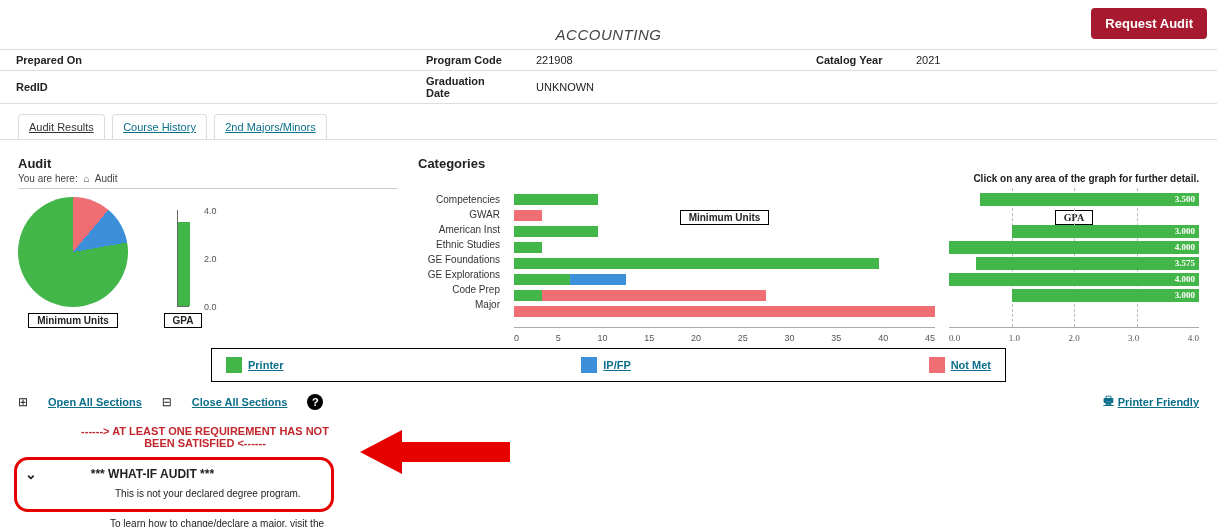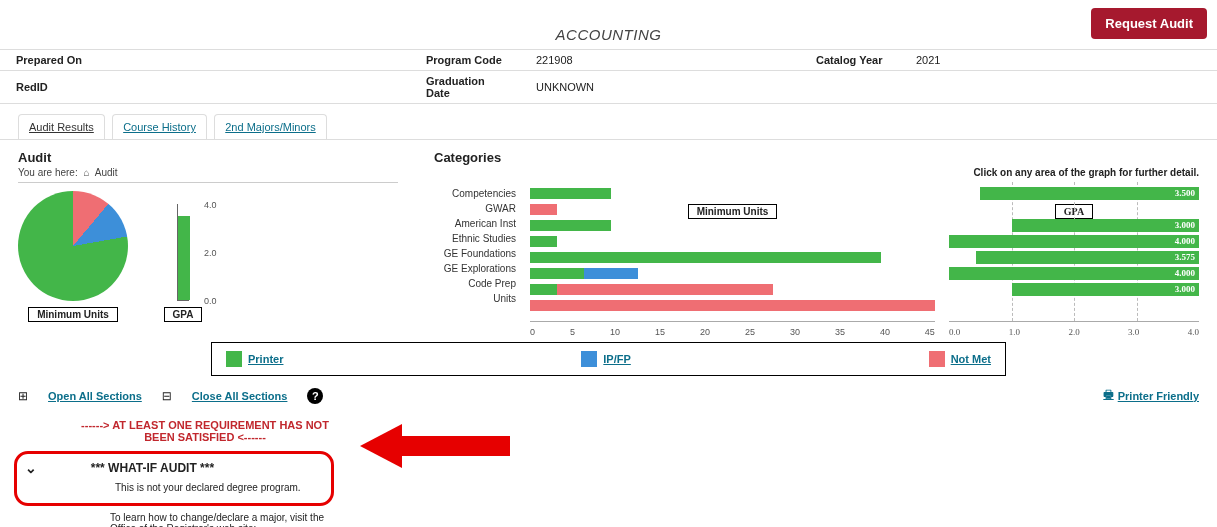--- a/index.html
+++ b/index.html
@@ -6,21 +6,21 @@
   body{margin:0;font-family:Arial,Helvetica,sans-serif;font-size:12px;color:#222;background:#fff;width:1217px;}
   .top-btn{position:absolute;top:8px;right:10px;background:#a6192e;color:#fff;border:none;padding:8px 14px;border-radius:4px;font-weight:bold;font-size:13px;cursor:pointer;}
   .page-title{text-align:center;font-style:italic;font-size:15px;color:#444;margin-top:26px;letter-spacing:.5px;}
   .info-table{width:100%;border-collapse:collapse;margin-top:6px;}
   .info-table td{padding:4px 16px;font-size:11px;}
   .info-table tr{border-top:1px solid #ddd;border-bottom:1px solid #ddd;}
   .info-table .lbl{font-weight:bold;}
   .tabs{margin:10px 0 0 18px;}
   .tab{display:inline-block;padding:6px 10px;font-size:11px;border:1px solid #ddd;border-bottom:none;border-radius:4px 4px 0 0;margin-right:4px;color:#0b6e8a;text-decoration:underline;cursor:pointer;}
   .tab.active{background:#fff;color:#333;text-decoration:underline;}
-  .panels{border-top:1px solid #ddd;padding:10px 18px 0 18px;display:flex;gap:36px;}
+  .panels{border-top:1px solid #ddd;padding:16px 18px 0 18px;display:flex;gap:20px;}
   .left-panel{width:380px;}
   .right-panel{flex:1;}
   h4.section-label{margin:0 0 2px 0;font-size:13px;}
   .crumb{font-size:10px;color:#444;border-bottom:1px solid #ccc;padding-bottom:4px;position:relative;}
   .home-icon::before{content:"\2302";margin:0 3px;}
   .charts-row{display:flex;align-items:flex-end;gap:30px;margin-top:8px;}
   .pie-wrap{display:flex;flex-direction:column;align-items:center;}
   .pie{width:110px;height:110px;border-radius:50%;background:conic-gradient(#ef6e73 0deg 40deg,#3d8fd9 40deg 80deg,#43b649 80deg 360deg);}
   .chart-caption{border:1px solid #000;padding:1px 8px;font-size:10px;font-weight:bold;margin-top:6px;}
   .gpa-mini{display:flex;flex-direction:column;align-items:center;position:relative;height:120px;width:50px;}
@@ -129,21 +129,21 @@
     <div class="cat-row">
 
       <div style="padding-top:4px;">
         <div class="cat-label">Competencies</div>
         <div class="cat-label">GWAR</div>
         <div class="cat-label">American Inst</div>
         <div class="cat-label">Ethnic Studies</div>
         <div class="cat-label">GE Foundations</div>
         <div class="cat-label">GE Explorations</div>
         <div class="cat-label">Code Prep</div>
-        <div class="cat-label">Units</div>
+        <div class="cat-label">Major</div>
       </div>
 
       <div class="cat-chart">
         <div class="cat-bars">
           <div class="bar-line">
               <div class="seg green" style="width:20%;"></div>
             </div>
           <div class="bar-line">
               <div class="seg red" style="width:6.6%;"></div>
             </div>

